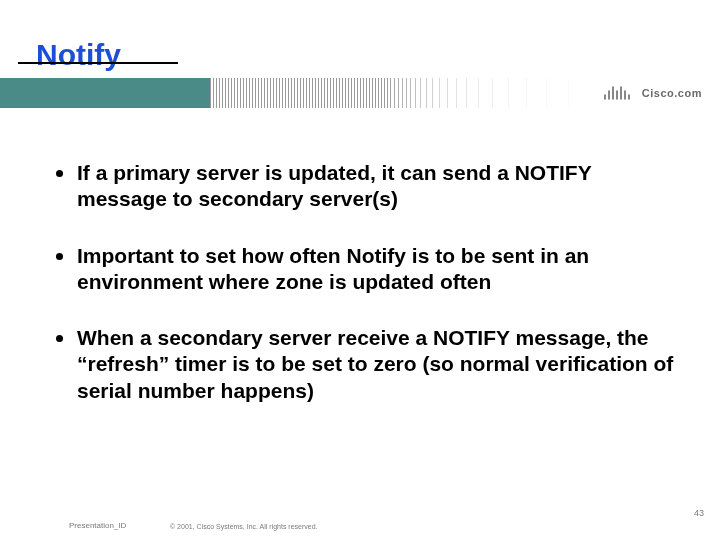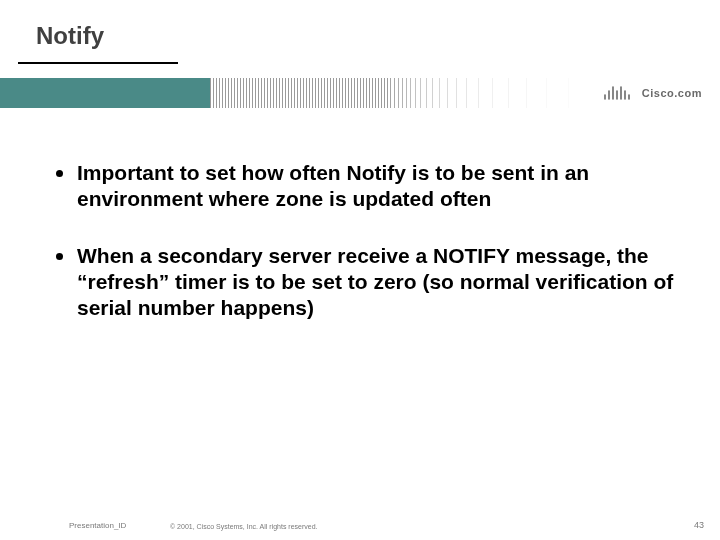--- a/index.html
+++ b/index.html
@@ -2,25 +2,25 @@
 <html><head>
 <meta charset="utf-8">
 <style>
   * { margin: 0; padding: 0; box-sizing: border-box; }
   html, body { width: 720px; height: 540px; font-family: Arial, Helvetica, sans-serif; background: #fff; overflow: hidden; }
 
   .slide { position: relative; width: 720px; height: 540px; background: #fff; }
 
   .title {
     position: absolute;
-    top: 22px;
+    top: 38px;
     left: 36px;
-    font-size: 24px;
+    font-size: 30px;
     font-weight: 700;
-    color: #404040;
+    color: #1d4ed8;
   }
   .title-underline {
     position: absolute;
     top: 62px;
     left: 18px;
     width: 160px;
     height: 2px;
     background: #000;
   }
 
@@ -107,21 +107,21 @@
   .footer-center {
     position: absolute;
     left: 170px;
     bottom: 0;
     font-size: 7px;
     color: #7a7a7a;
   }
   .footer-right {
     position: absolute;
     right: 16px;
-    bottom: 0;
+    bottom: 12px;
     font-size: 9px;
     color: #7a7a7a;
     margin-top: 20px;
   }
 </style>
 </head>
 <body>
 
 <div class="slide">
 
@@ -229,20 +229,24 @@
           <line x1="26" y1="12" x2="26" y2="16"></line>
         </g>
       </svg>
       <span class="logo-text">Cisco.com</span>
     </div>
   </div>
 
   <div class="content">
     <div class="bullet">
       <div class="dot"></div>
+      <div class="text">If a primary server is updated, it can send a NOTIFY message to secondary server(s)</div>
+    </div>
+    <div class="bullet">
+      <div class="dot"></div>
       <div class="text">Important to set how often Notify is to be sent in an environment where zone is updated often</div>
     </div>
     <div class="bullet">
       <div class="dot"></div>
       <div class="text">When a secondary server receive a NOTIFY message, the “refresh” timer is to be set to zero (so normal verification of serial number happens)</div>
     </div>
   </div>
 
   <div class="footer">
     <div class="footer-left">Presentation_ID</div>

